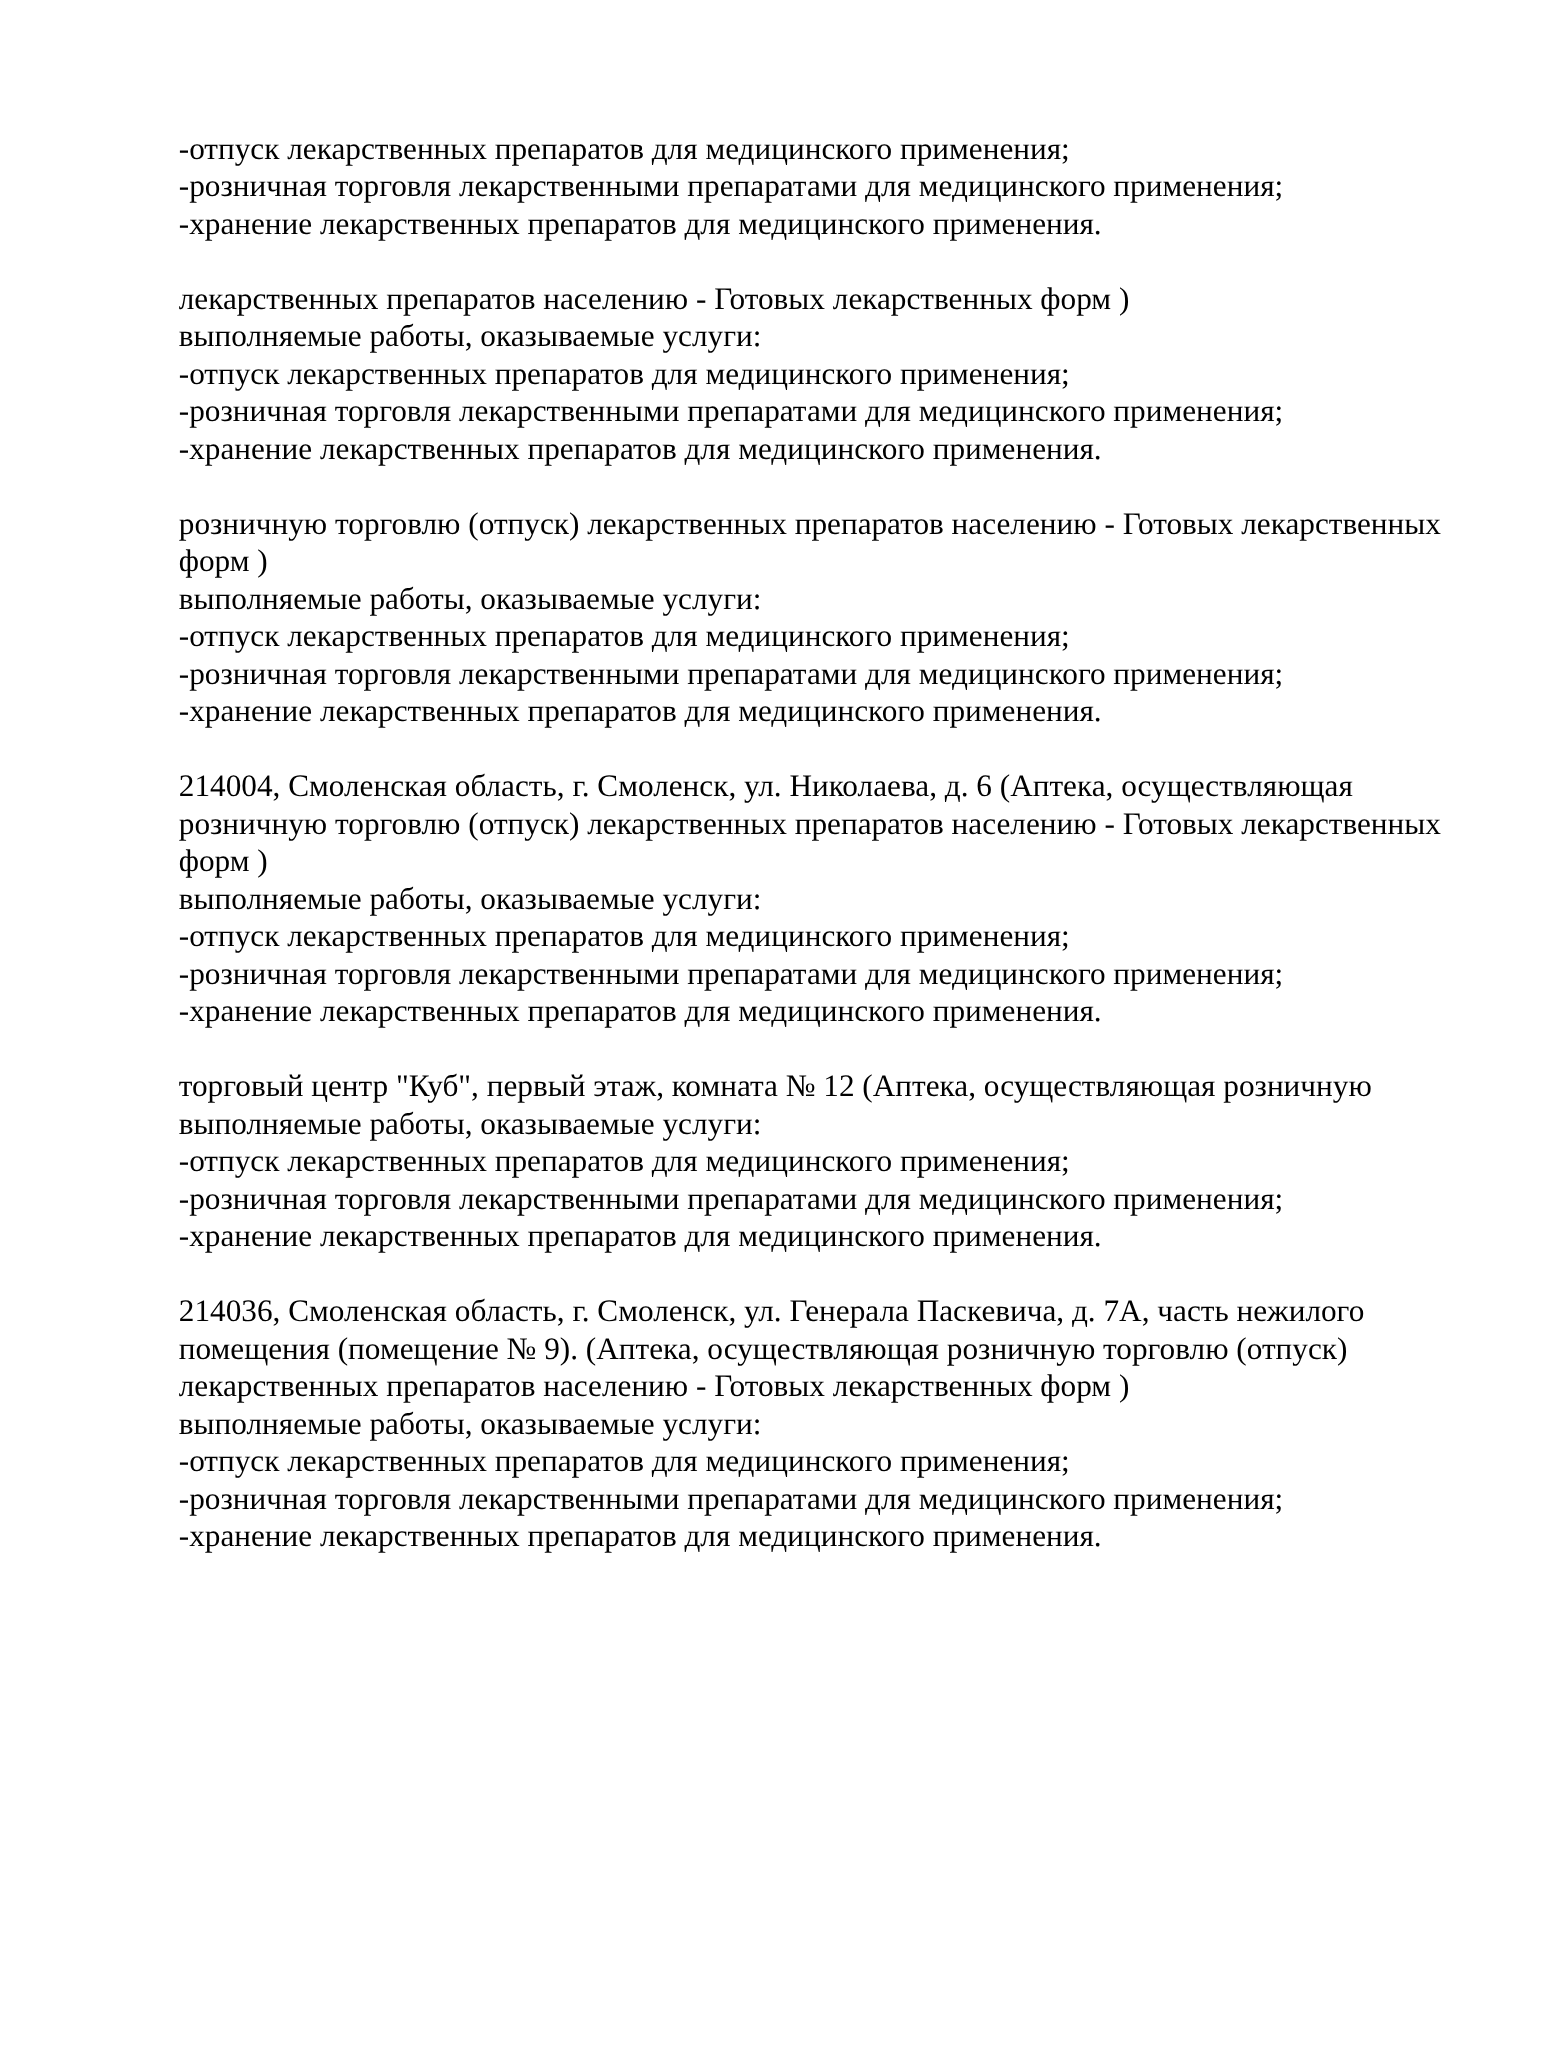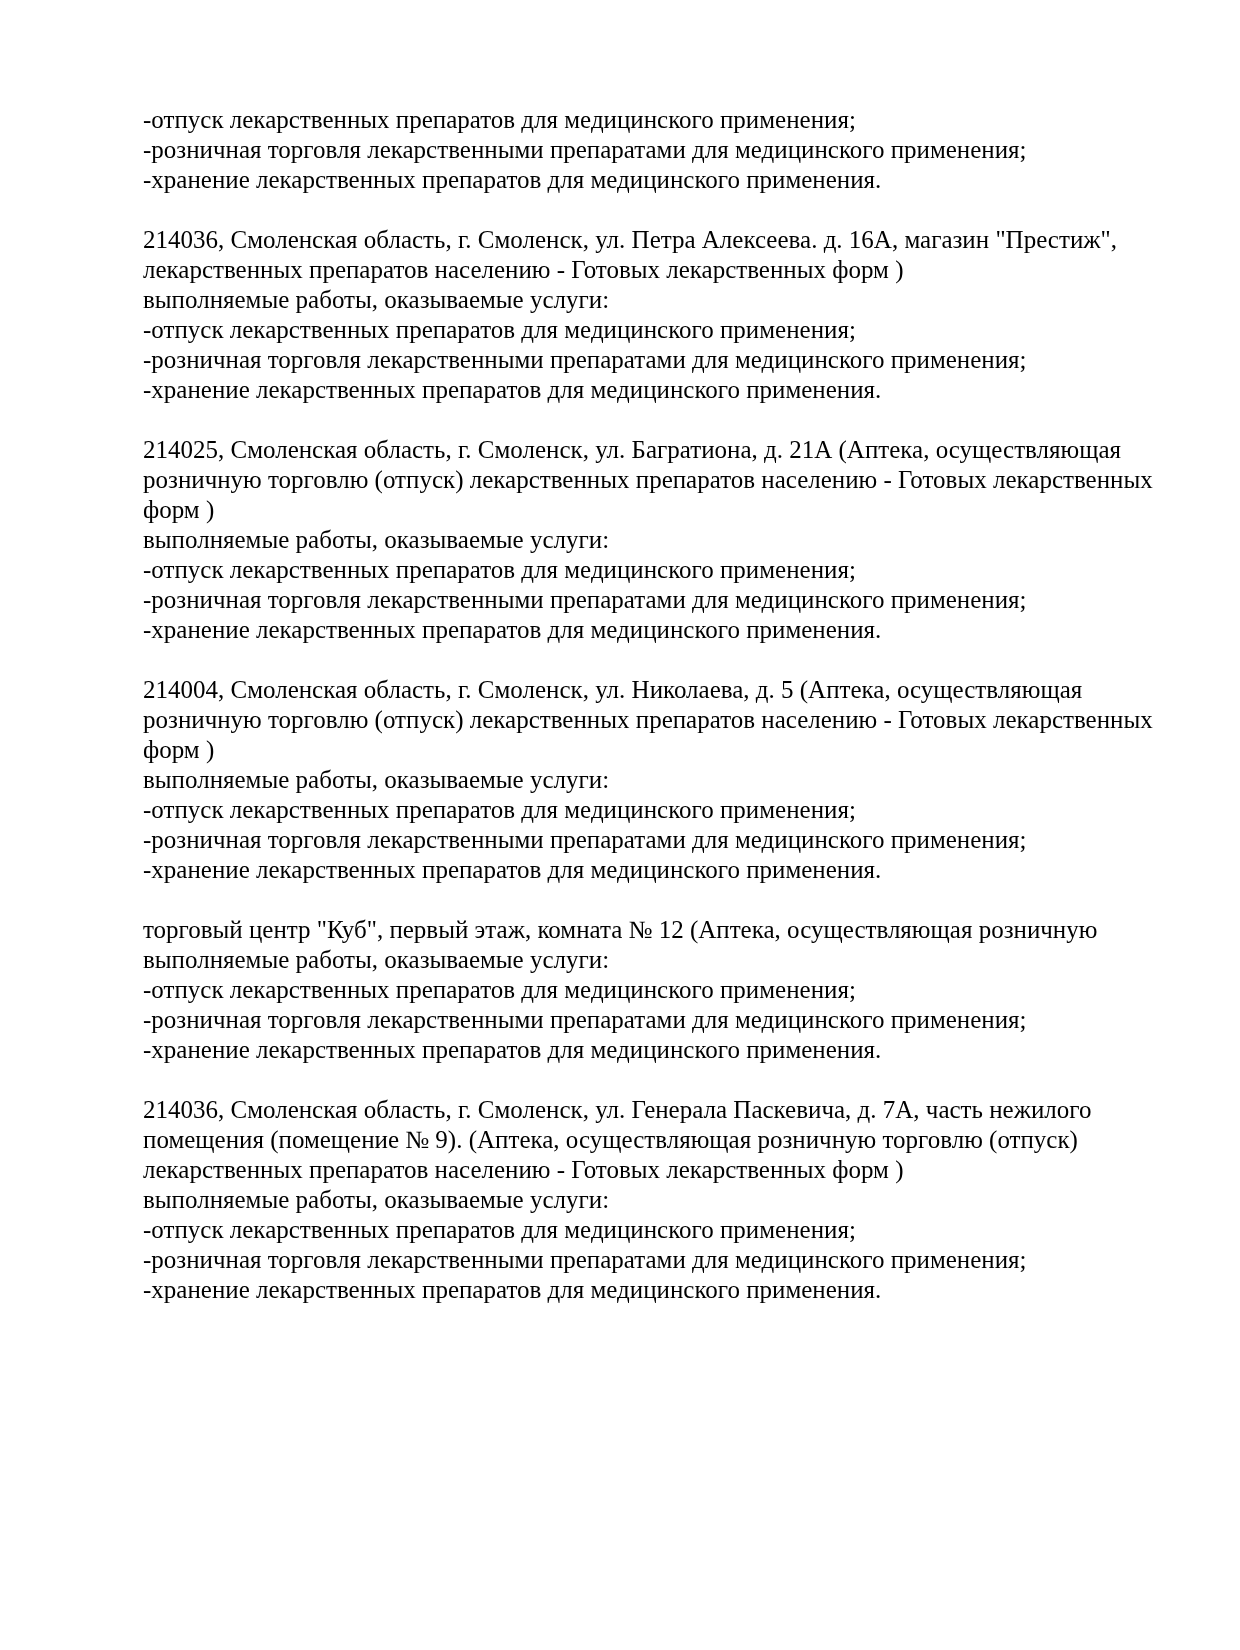--- a/index.html
+++ b/index.html
@@ -40,38 +40,36 @@
 <body>
 
 <div class="page">
   <div class="content" id="doc-content">
       <div class="block">
         <div class="line">-отпуск лекарственных препаратов для медицинского применения;</div>
         <div class="line">-розничная торговля лекарственными препаратами для медицинского применения;</div>
         <div class="line">-хранение лекарственных препаратов для медицинского применения.</div>
       </div>
       <div class="block">
-        <div class="line">214036, Смоленская область, г. Смоленск, ул. Петра Алексеева. д. 16А, магазин "Престиж",</div>
         <div class="line">лекарственных препаратов населению - Готовых лекарственных форм )</div>
         <div class="line">выполняемые работы, оказываемые услуги:</div>
         <div class="line">-отпуск лекарственных препаратов для медицинского применения;</div>
         <div class="line">-розничная торговля лекарственными препаратами для медицинского применения;</div>
         <div class="line">-хранение лекарственных препаратов для медицинского применения.</div>
       </div>
       <div class="block">
-        <div class="line">214025, Смоленская область, г. Смоленск, ул. Багратиона, д. 21А (Аптека, осуществляющая</div>
         <div class="line">розничную торговлю (отпуск) лекарственных препаратов населению - Готовых лекарственных</div>
         <div class="line">форм )</div>
         <div class="line">выполняемые работы, оказываемые услуги:</div>
         <div class="line">-отпуск лекарственных препаратов для медицинского применения;</div>
         <div class="line">-розничная торговля лекарственными препаратами для медицинского применения;</div>
         <div class="line">-хранение лекарственных препаратов для медицинского применения.</div>
       </div>
       <div class="block">
-        <div class="line">214004, Смоленская область, г. Смоленск, ул. Николаева, д. 5 (Аптека, осуществляющая</div>
+        <div class="line">214004, Смоленская область, г. Смоленск, ул. Николаева, д. 6 (Аптека, осуществляющая</div>
         <div class="line">розничную торговлю (отпуск) лекарственных препаратов населению - Готовых лекарственных</div>
         <div class="line">форм )</div>
         <div class="line">выполняемые работы, оказываемые услуги:</div>
         <div class="line">-отпуск лекарственных препаратов для медицинского применения;</div>
         <div class="line">-розничная торговля лекарственными препаратами для медицинского применения;</div>
         <div class="line">-хранение лекарственных препаратов для медицинского применения.</div>
       </div>
       <div class="block">
         <div class="line">торговый центр "Куб", первый этаж, комната № 12 (Аптека, осуществляющая розничную</div>
         <div class="line">выполняемые работы, оказываемые услуги:</div>

